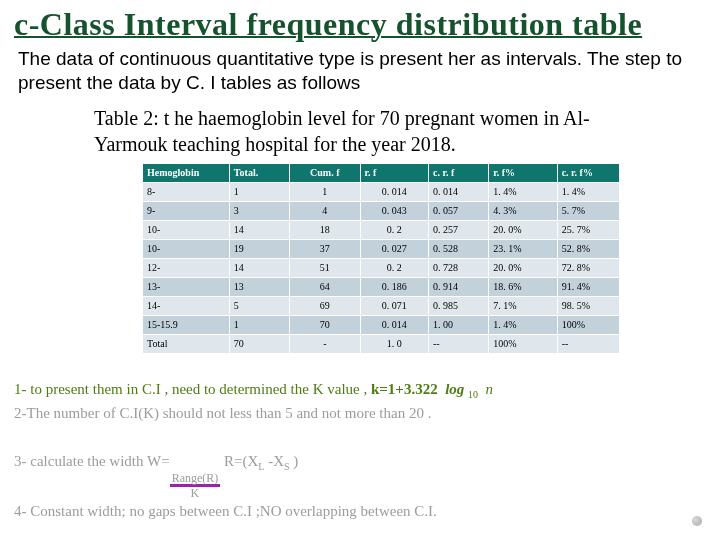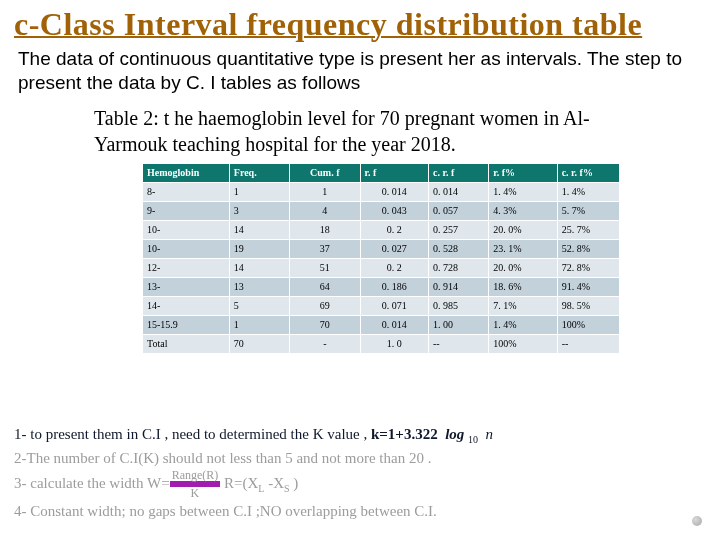--- a/index.html
+++ b/index.html
@@ -15,21 +15,21 @@
   .slide {
     position: relative;
     width: 720px;
     height: 540px;
     padding: 6px 14px 10px 14px;
     box-sizing: border-box;
   }
   .title {
     font-family: "Palatino Linotype", "Book Antiqua", Palatino, serif;
     font-size: 32px;
-    color: #a16207;
+    color: #14532d;
     text-decoration: underline;
     text-decoration-thickness: 2px;
     margin: 0 0 4px 0;
     letter-spacing: 0.5px;
   }
   .intro {
     font-size: 19px;
     line-height: 1.25;
     margin: 2px 4px 8px 4px;
   }
@@ -74,33 +74,33 @@
   .steps {
     position: absolute;
     left: 14px;
     bottom: 18px;
     width: 680px;
     font-family: "Palatino Linotype", "Book Antiqua", Palatino, serif;
     font-size: 15px;
     color: #9c9c9c;
     line-height: 1.5;
   }
-  .steps .s1 { color: #0f172a; }
+  .steps .s1 { color: #4d7c0f; }
   .steps b { font-weight: bold; }
   .steps i { font-style: italic; font-family: "Cambria Math", serif; }
   .frac {
     display: inline-block;
     vertical-align: middle;
     text-align: center;
     font-size: 12px;
     line-height: 1;
     position: relative;
     top: -1px;
   }
-  .frac .num { display: block; border-bottom: 6px solid #a21caf; padding: 0 2px; }
+  .frac .num { display: block; border-bottom: 3px solid #a21caf; padding: 0 2px; margin-top: 48px; }
   .frac .den { display: block; padding: 0 2px; }
   .sub { font-size: 10px; vertical-align: sub; }
   .pagedot {
     position: absolute;
     right: 18px;
     bottom: 14px;
     width: 10px; height: 10px;
     border-radius: 50%;
     background: radial-gradient(circle at 35% 35%, #d9d9d9, #a8a8a8);
   }
@@ -114,21 +114,21 @@
 
   <div class="intro">The data of continuous quantitative  type is present her as intervals. The step to present the data by C. I tables as follows</div>
 
   <div class="caption">Table  2: t he haemoglobin  level for 70 pregnant women in Al-Yarmouk teaching hospital for the year 2018.</div>
 
   <div class="table-wrap">
     <table>
       <thead>
         <tr>
           <th class="col0">Hemoglobin</th>
-          <th class="col1">Freq.</th>
+          <th class="col1">Total.</th>
           <th class="col2">Cum. f</th>
           <th class="col3">r. f</th>
           <th class="col4">c. r. f</th>
           <th class="col5">r. f%</th>
           <th class="col6">c. r. f%</th>
         </tr>
       </thead>
       <tbody>
         <tr class="even">
             <td class="col0">8-</td>

